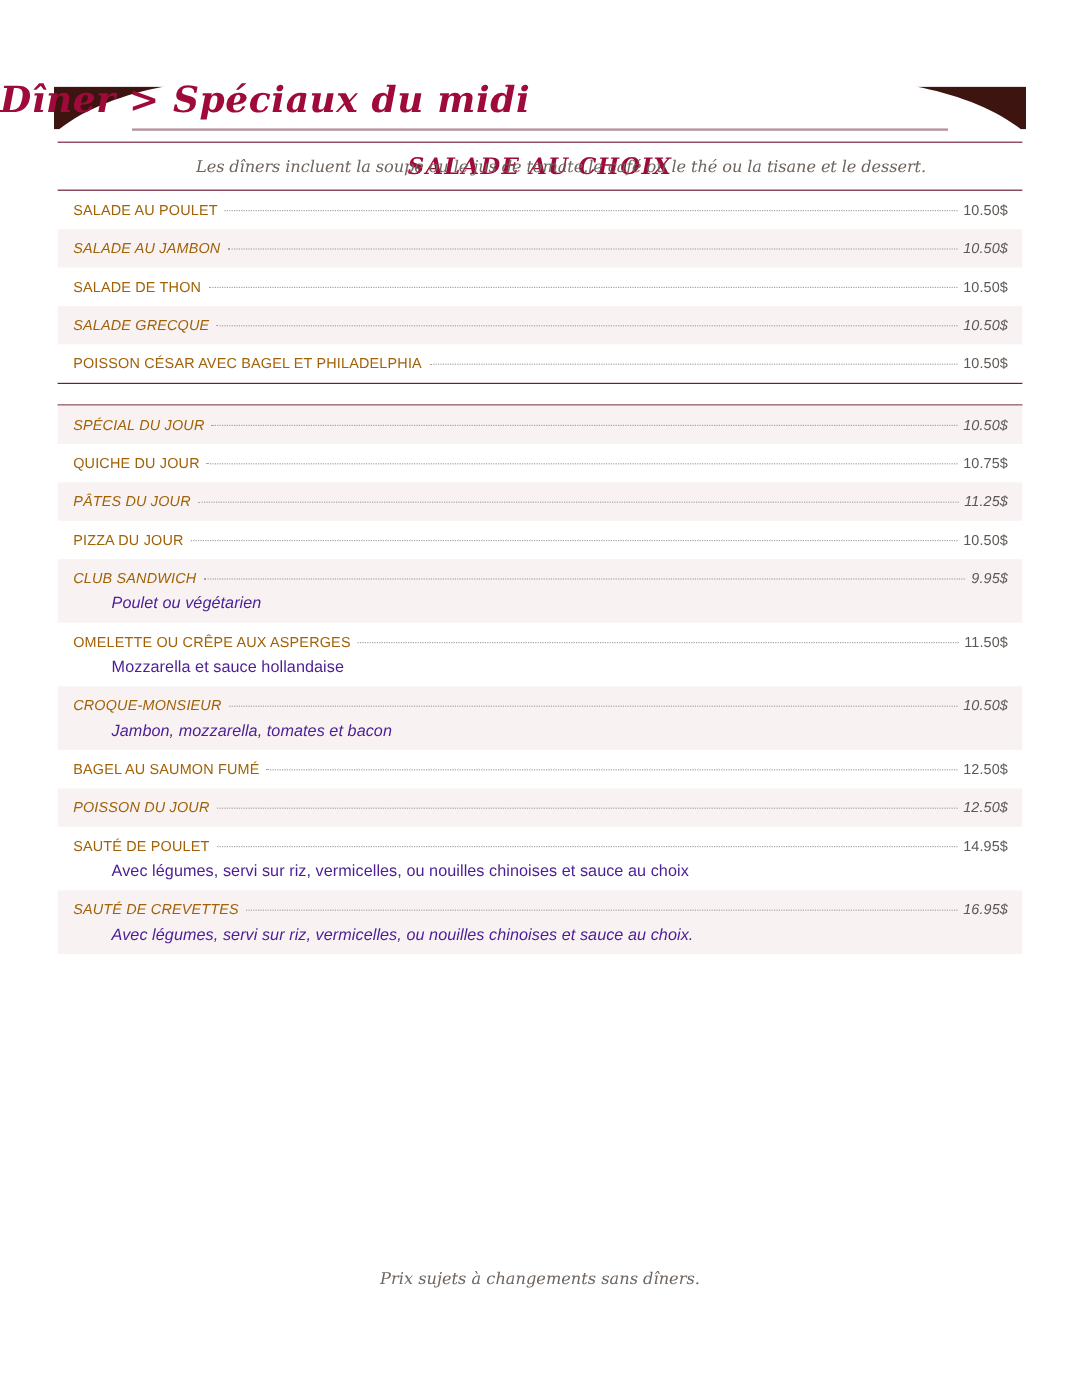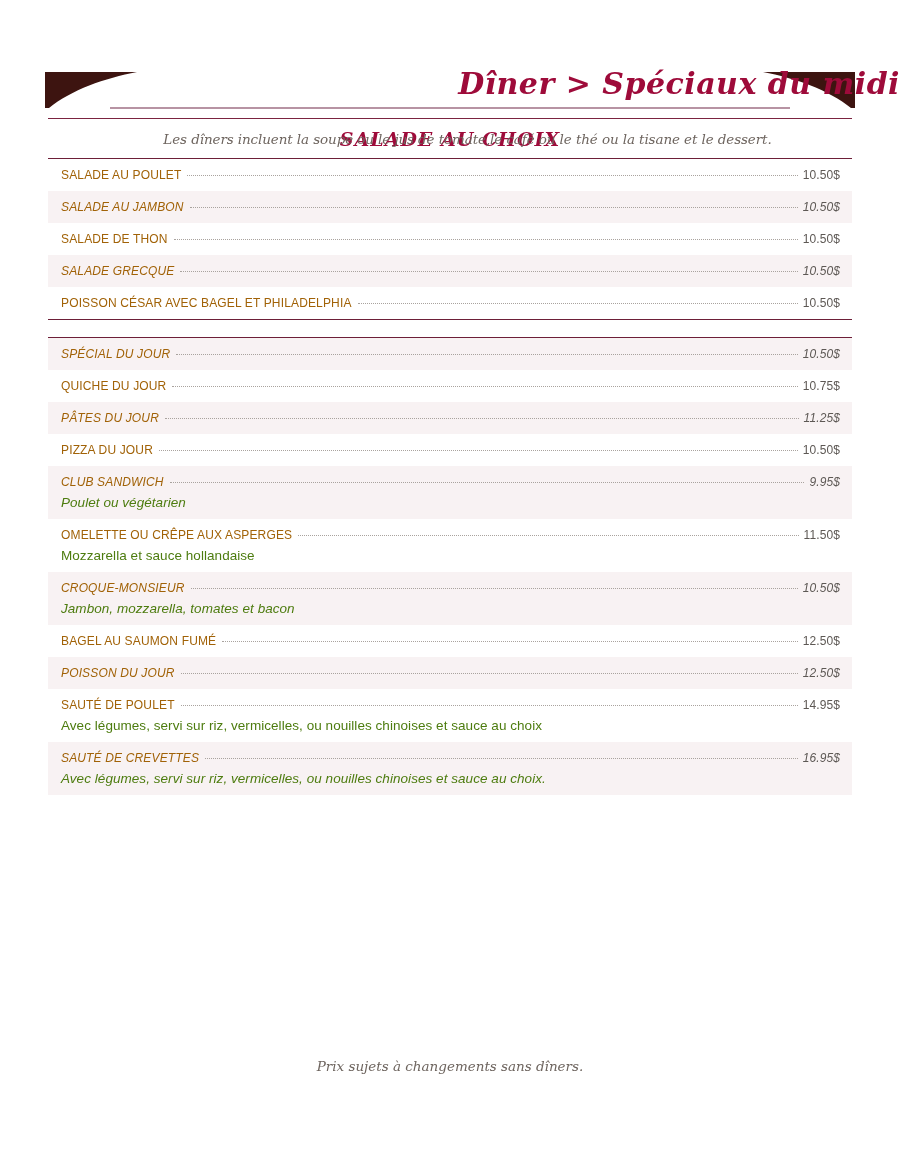--- a/index.html
+++ b/index.html
@@ -37,21 +37,21 @@
   }
   .corner svg { display: block; }
   .corner-left  { left: 45px; }
   .corner-right { right: 45px; }
 
   .menu-title {
     position: absolute;
     top: 66px;
     left: 0;
     right: 0;
-    text-align: right;
+    text-align: left;
     font-family: "DejaVu Serif", "Liberation Serif", serif;
     font-style: italic;
     font-weight: 700;
     font-size: 30px;
     letter-spacing: 0.5px;
     color: #9e0b3a;
     white-space: nowrap;
   }
 
   .title-rule {
@@ -140,23 +140,24 @@
     font-size: 12px;
     color: #5d5854;
     white-space: nowrap;
     flex: 0 0 auto;
     letter-spacing: 0.1px;
   }
 
   .item-desc {
     font-family: "Liberation Sans", sans-serif;
     font-size: 13.5px;
-    color: #4d7c0f;
+    color: #4c1d95;
     margin-top: 6px;
     letter-spacing: 0.05px;
+    margin-left: 32px;
   }
 
   .section-gap { height: 17px; }
 
   
   .footer-note {
     position: absolute;
     top: 1058px;
     left: 0;
     right: 0;

